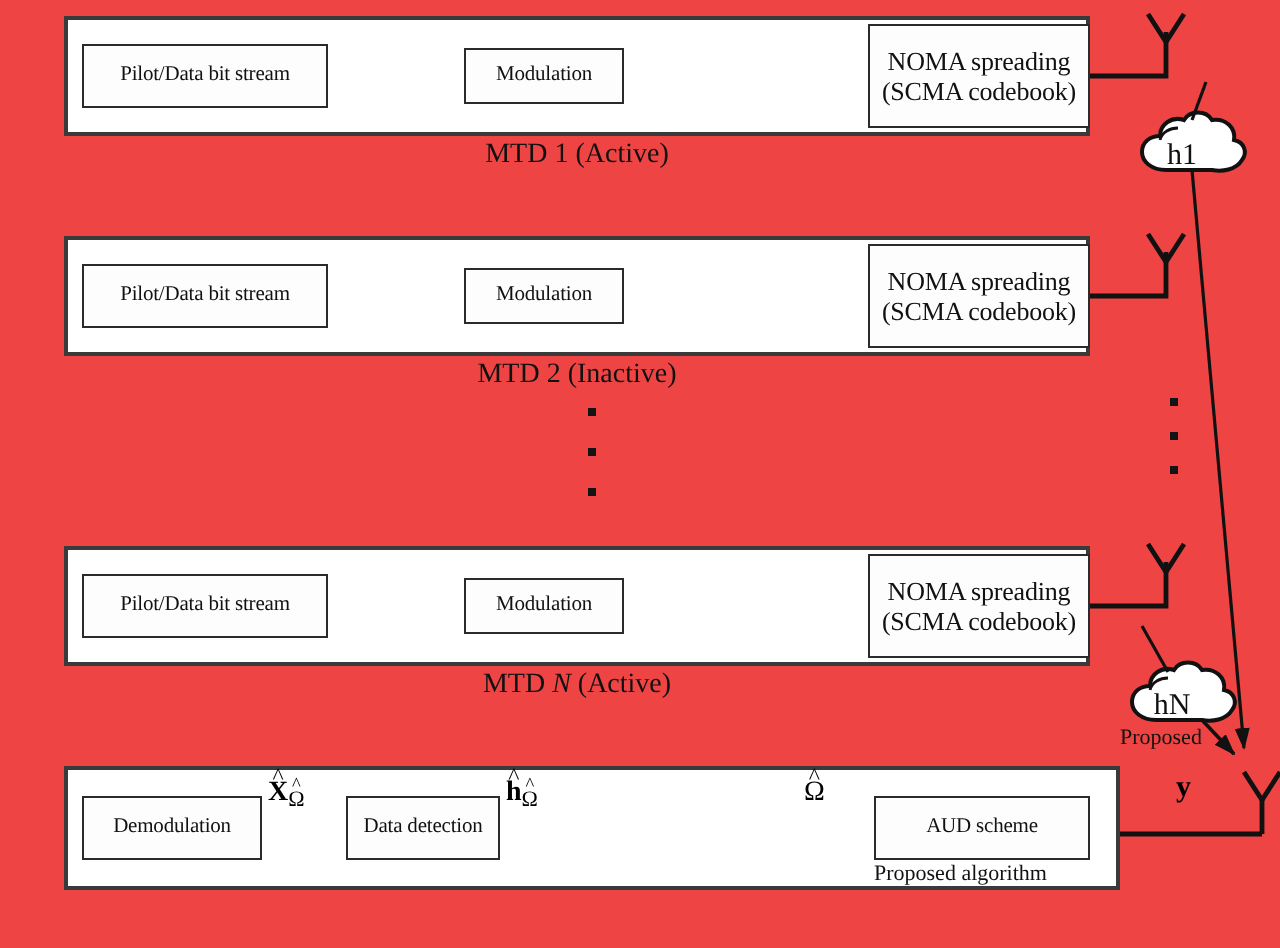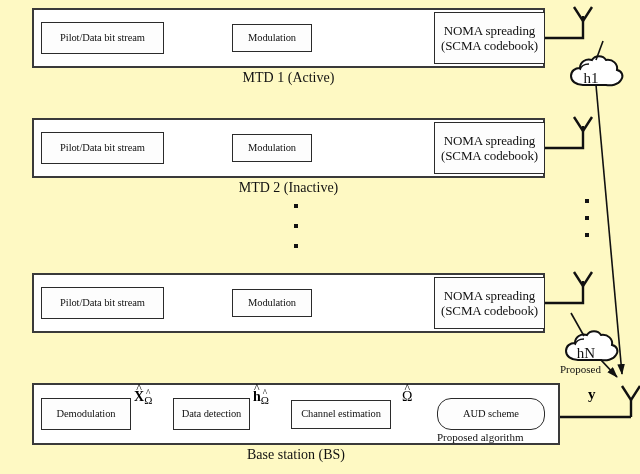--- a/index.html
+++ b/index.html
@@ -4,21 +4,21 @@
 <style>
   html, body {
     margin: 0;
     padding: 0;
     background: #ffffff;
   }
   #canvas {
     position: relative;
     width: 640px;
     height: 474px;
-    background: #fef9c3;
+    background: #ef4444;
     font-family: "Liberation Serif", serif;
     overflow: hidden;
   }
   .svg-layer {
     position: absolute;
     left: 0;
     top: 0;
     width: 640px;
     height: 474px;
   }
@@ -278,48 +278,51 @@
 
   <div class="blk" style="left:232px; top:289px; width:80px; height:28px;">Modulation</div>
 
   <div class="blk two-line" style="left:434px; top:277px; width:111px; height:52px;">
     <span>
       <span>NOMA spreading</span><br>
       <span>(SCMA codebook)</span>
     </span>
   </div>
 
+  <div class="caption" style="left:32px; top:335px; width:513px;">
+    <span>MTD</span>
+    <span class="ital">N</span>
+    <span>(Active)</span>
+  </div>
 
   <div class="cloud-text" style="left:571px; top:70px; width:40px;">h1</div>
 
   <div class="cloud-text" style="left:566px; top:345px; width:40px;">hN</div>
 
   <div class="lbl" style="left:560px; top:363px;">Proposed</div>
 
   <div class="lbl-y" style="left:588px; top:386px;">y</div>
 
   <div class="outer-box" style="left:32px; top:383px; width:528px; height:62px;"></div>
 
   <div class="blk" style="left:41px; top:398px; width:90px; height:32px;">Demodulation</div>
 
   <div class="blk" style="left:173px; top:398px; width:77px; height:32px;">Data detection</div>
 
-  <div class="blk" style="left:291px; top:400px; width:100px; height:29px;">Channel estimation</div>
-
-  <div class="blk" style="left:437px; top:398px; width:108px; height:32px;border-radius:14px;">AUD scheme</div>
+
+  <div class="blk" style="left:437px; top:398px; width:108px; height:32px;">AUD scheme</div>
 
   <div class="sub-note" style="left:437px; top:431px;">Proposed algorithm</div>
 
   <div class="mathlbl" style="left:134px; top:390px;">
     <span class="hat bold"><span class="hatmark">^</span><span>X</span></span><span class="sub hat"><span class="hatmark">^</span><span>Ω</span></span>
   </div>
 
   <div class="mathlbl" style="left:253px; top:390px;">
     <span class="hat bold"><span class="hatmark">^</span><span>h</span></span><span class="sub hat"><span class="hatmark">^</span><span>Ω</span></span>
   </div>
 
   <div class="mathlbl" style="left:402px; top:390px;">
     <span class="hat"><span class="hatmark">^</span><span>Ω</span></span>
   </div>
 
-  <div class="caption" style="left:32px; top:447px; width:528px;">Base station (BS)</div>
 
 </div>
 
 </body></html>

